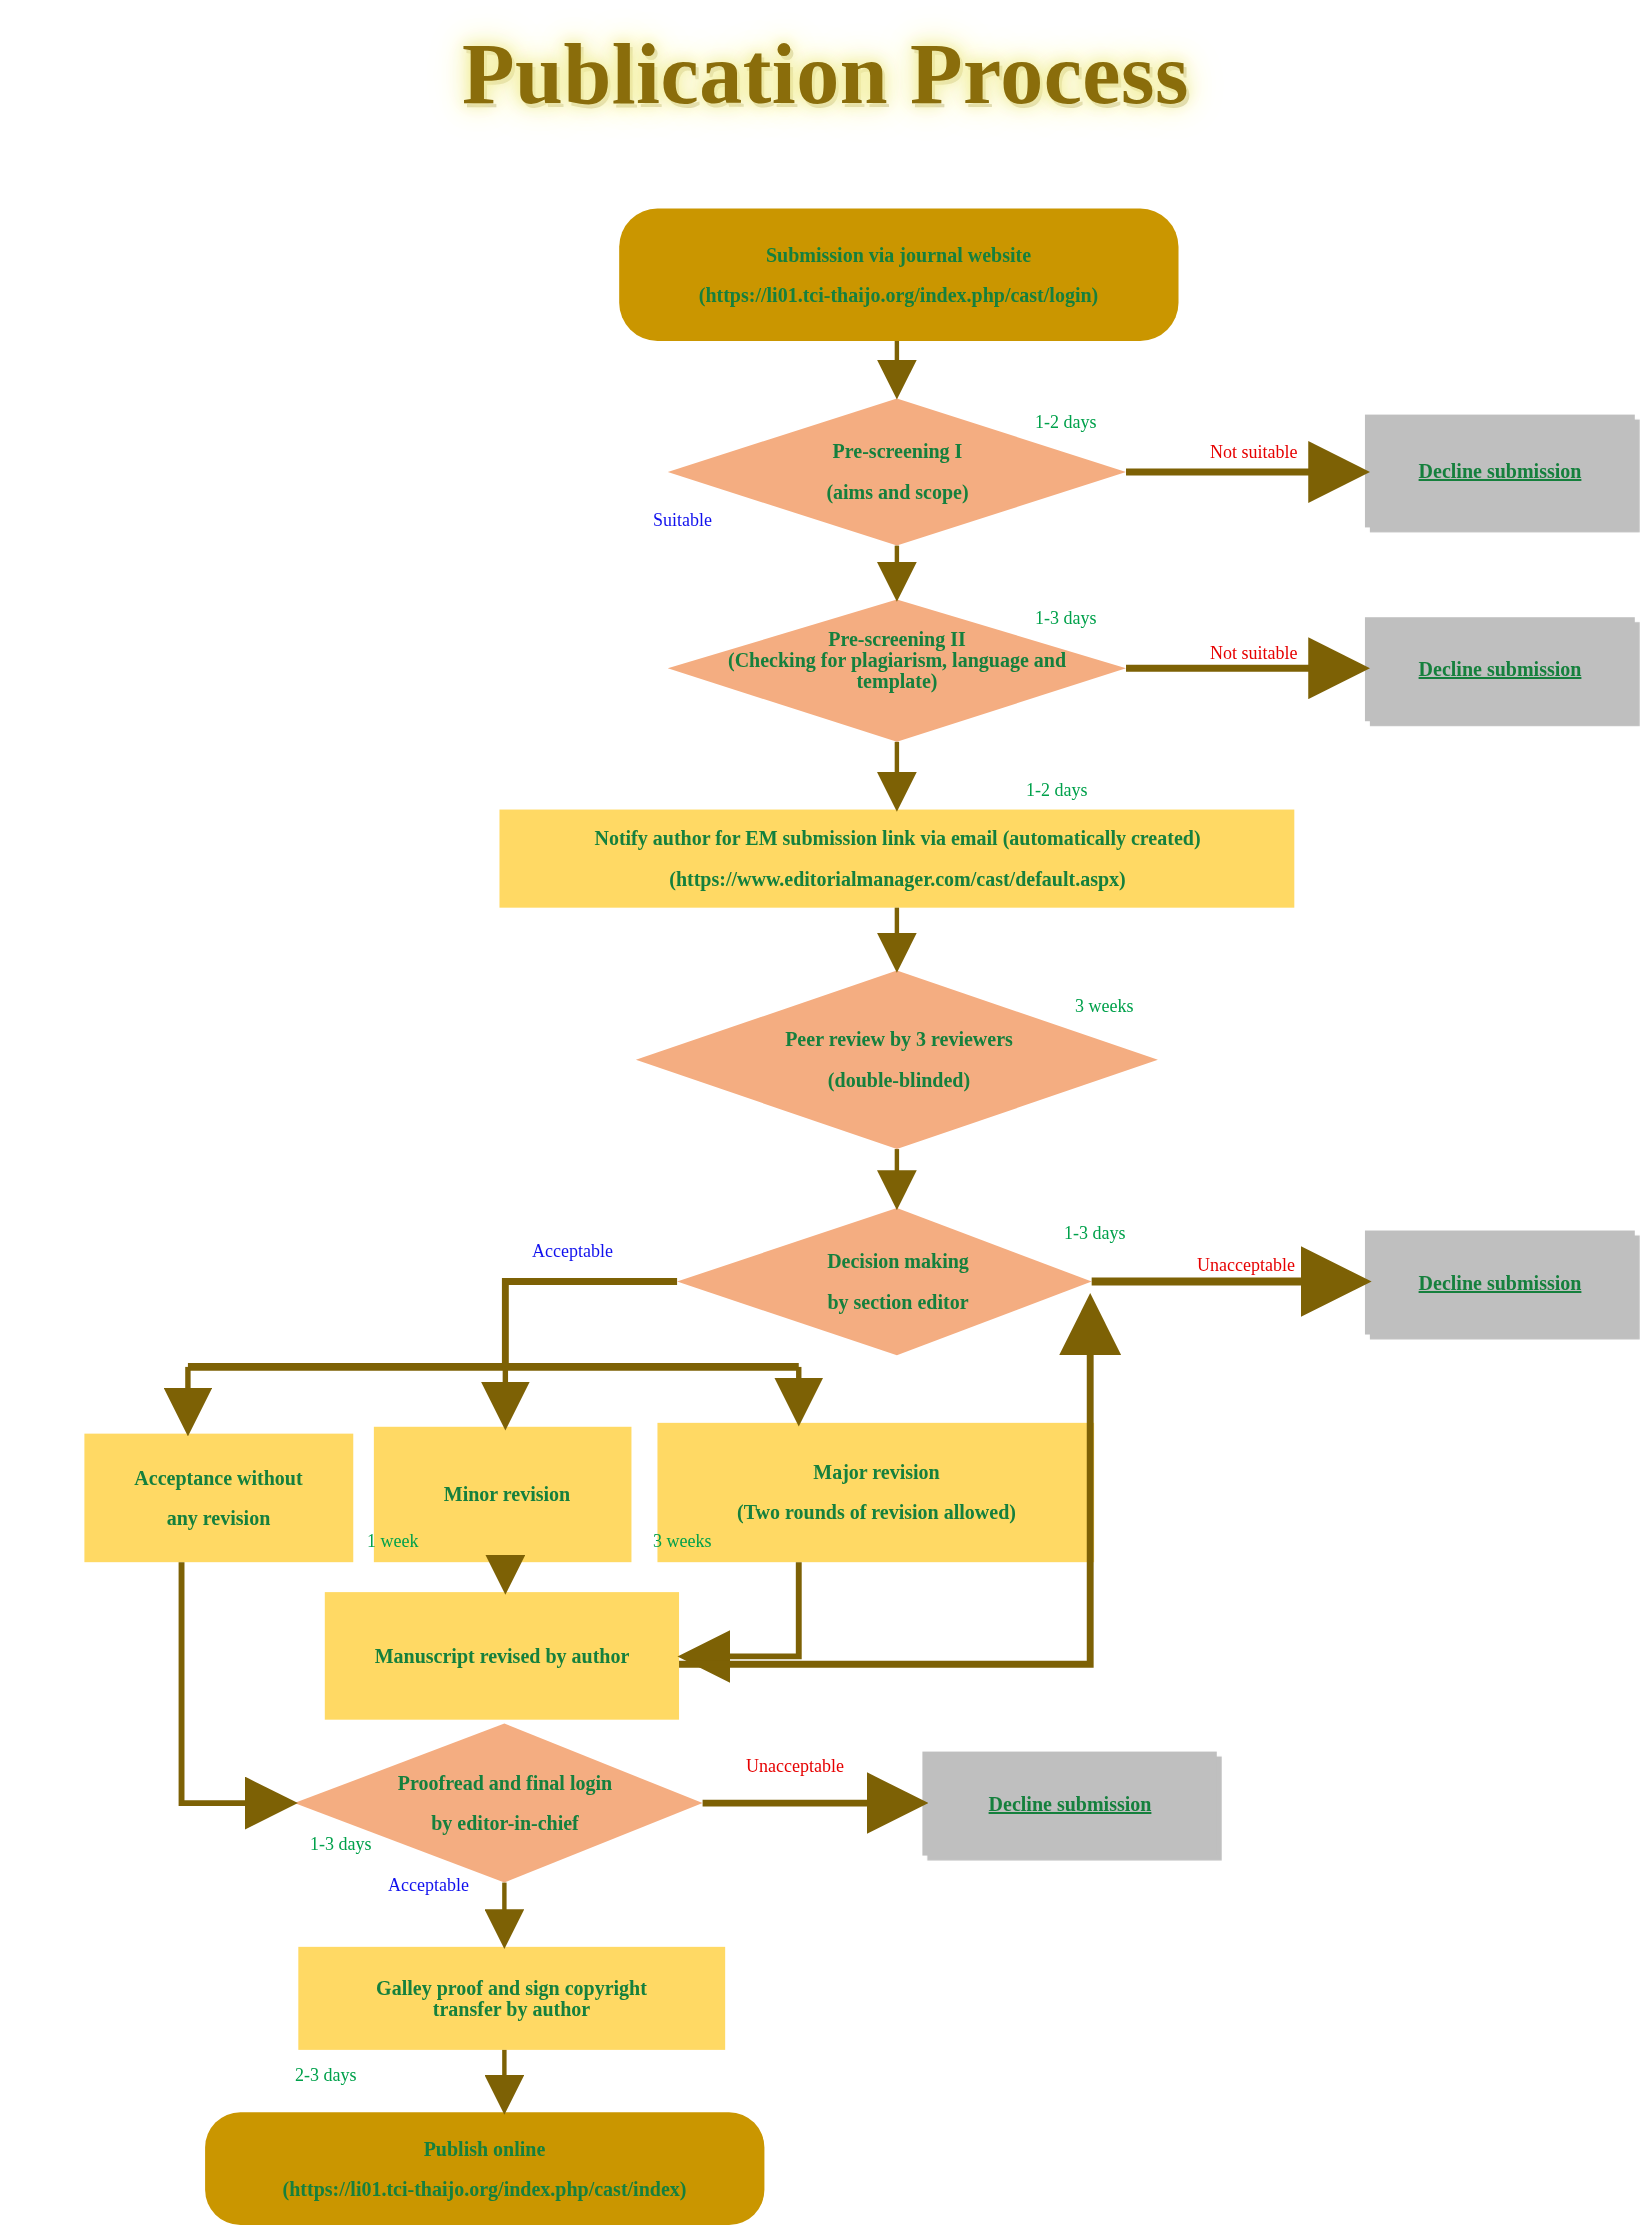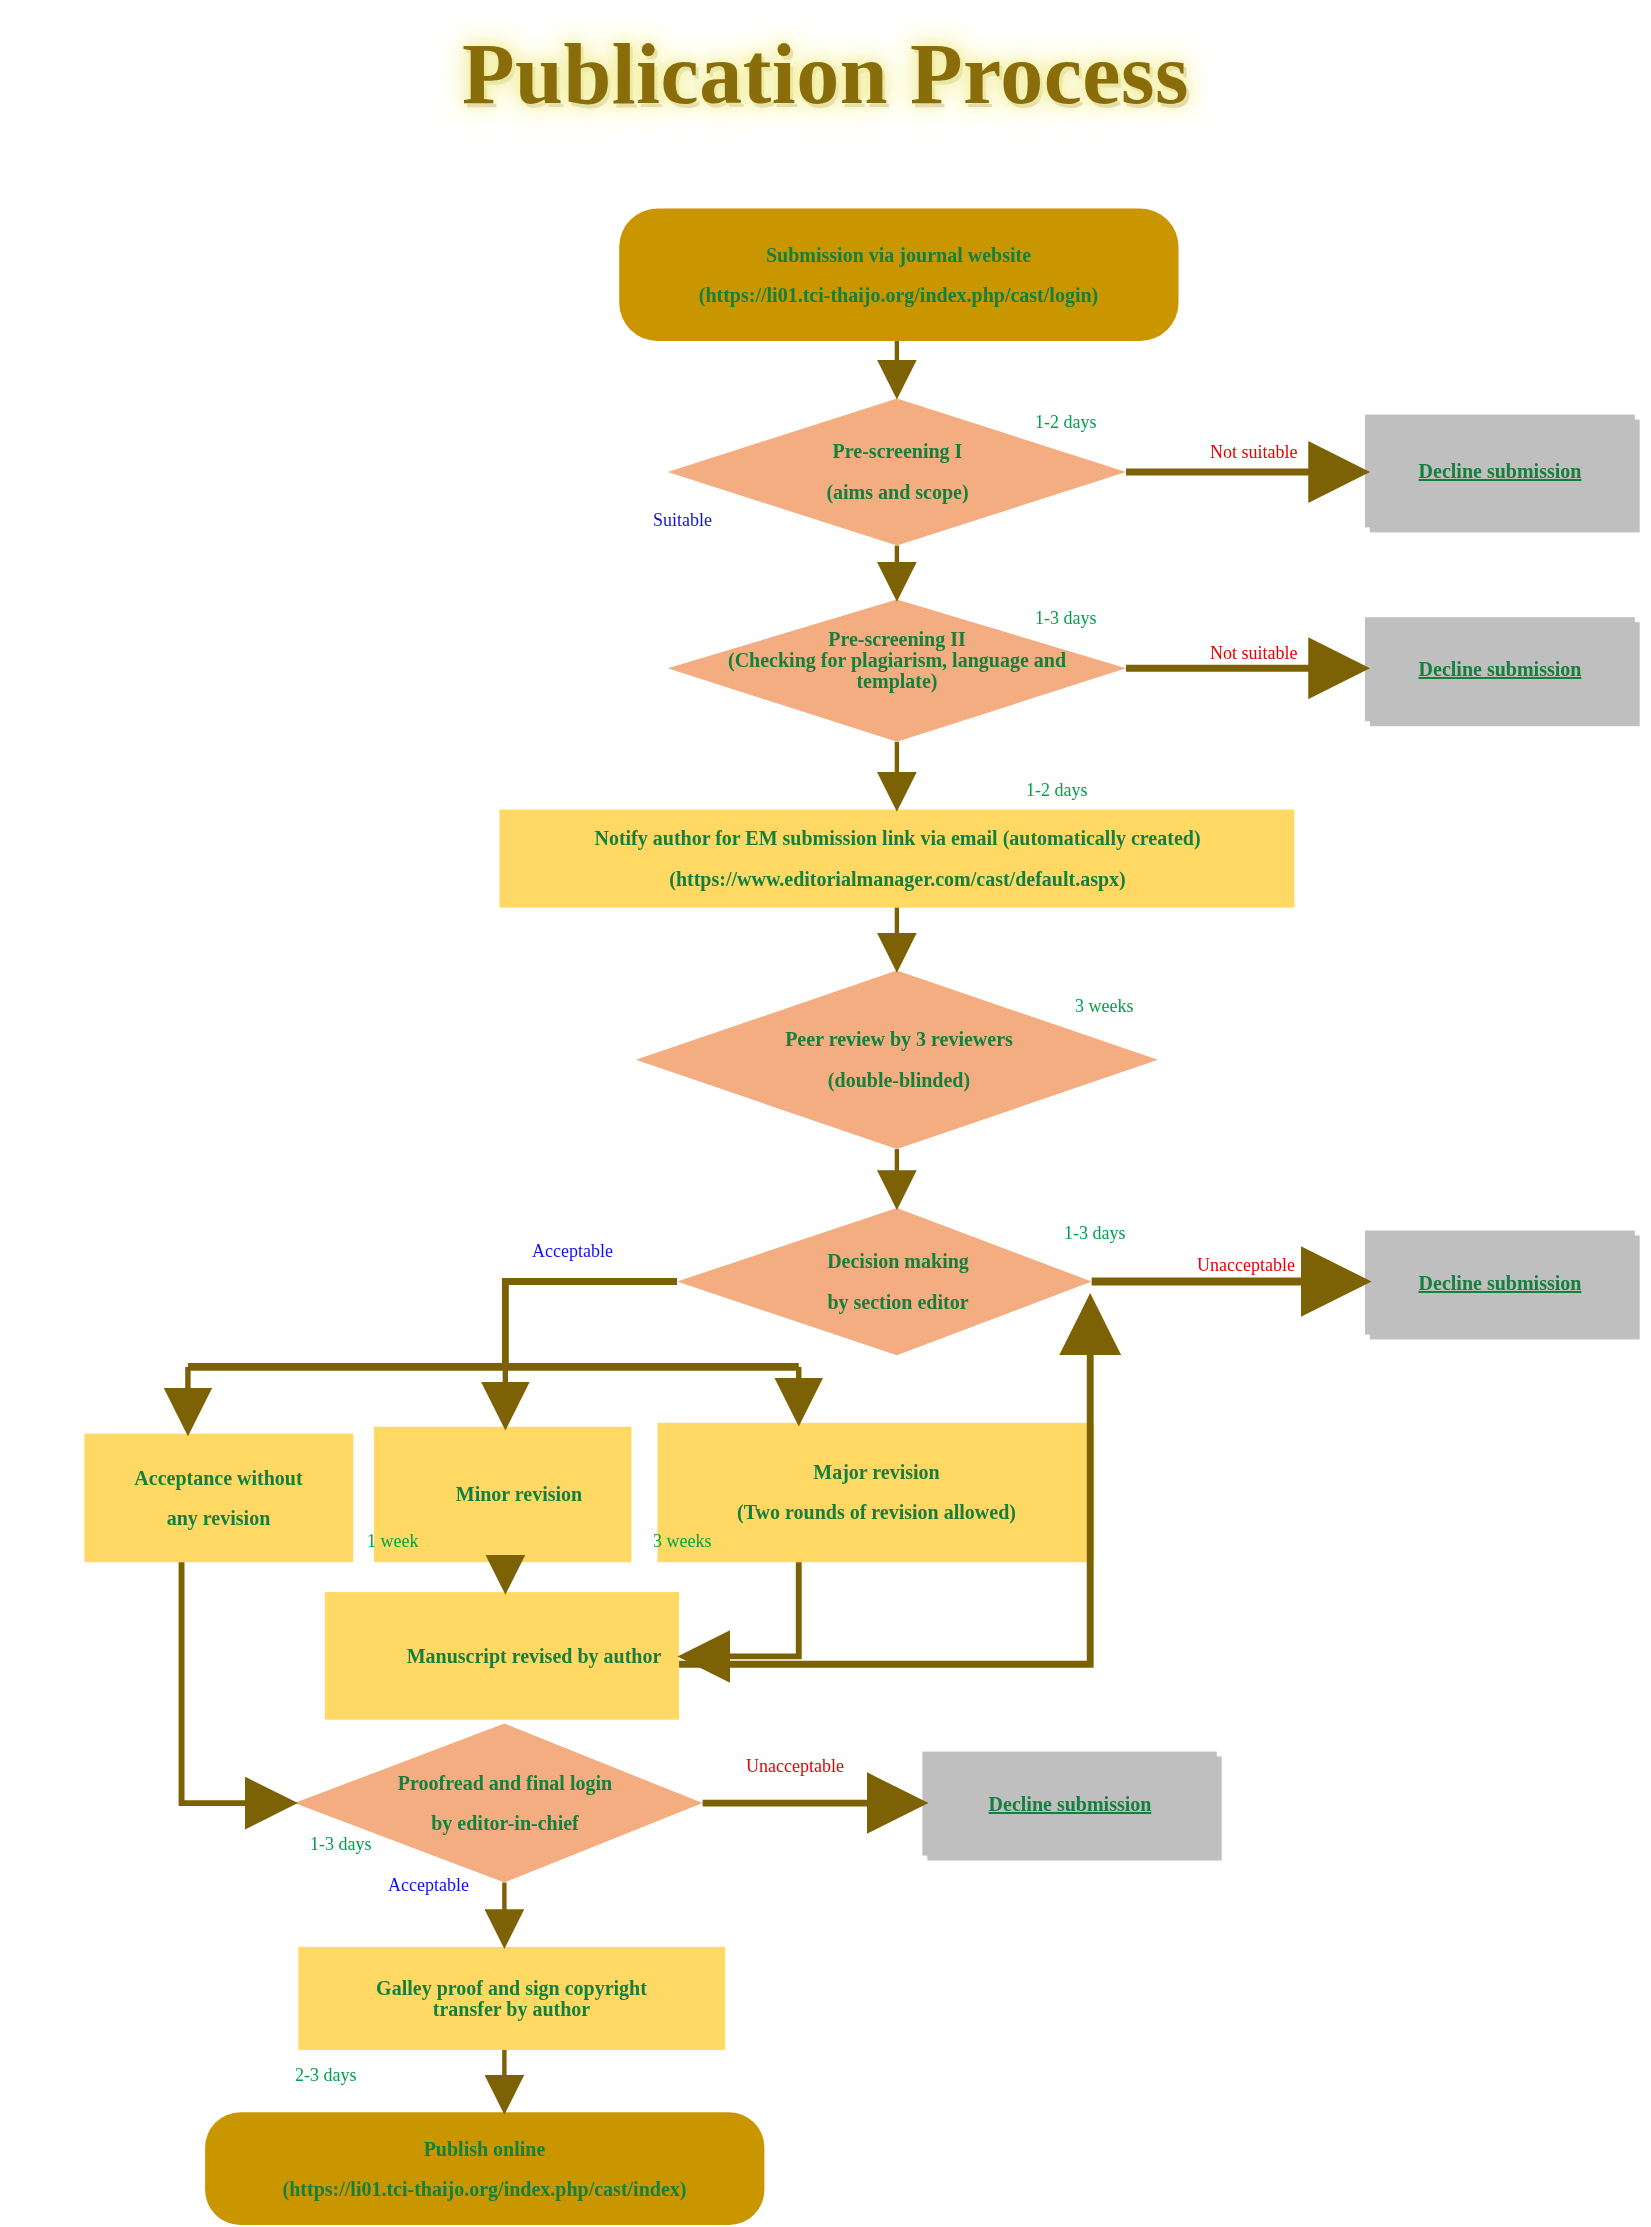--- a/index.html
+++ b/index.html
@@ -210,31 +210,31 @@
   <div class="nodetext gray-text" style="left:1365px;top:1231px;width:270px;height:104px;">
     <span class="ln">Decline submission</span>
   </div>
 
   <div class="nodetext proc-text" style="left:84px;top:1434px;width:269px;height:129px;">
     <span class="ln">Acceptance without</span>
     <span class="l-gap"></span>
     <span class="ln">any revision</span>
   </div>
 
-  <div class="nodetext proc-text" style="left:372px;top:1427px;width:208px;height:135px;padding-left:43px;">
+  <div class="nodetext proc-text" style="left:360px;top:1427px;width:208px;height:135px;padding-left:43px;">
     <span class="ln">Minor revision</span>
   </div>
 
   <div class="nodetext proc-text" style="left:658px;top:1423px;width:437px;height:139px;">
     <span class="ln">Major revision</span>
     <span class="l-gap"></span>
     <span class="ln">(Two rounds of revision allowed)</span>
   </div>
 
-  <div class="nodetext proc-text" style="left:325px;top:1592px;width:354px;height:128px;padding-left:32px;">
+  <div class="nodetext proc-text" style="left:325px;top:1592px;width:354px;height:128px;">
     <span class="ln">Manuscript revised by author</span>
   </div>
 
   <div class="nodetext diamond-text" style="left:338px;top:1757px;width:334px;height:93px;">
     <span class="ln">Proofread and final login</span>
     <span class="l-gap"></span>
     <span class="ln">by editor-in-chief</span>
   </div>
 
   <div class="nodetext gray-text" style="left:923px;top:1752px;width:294px;height:104px;">

